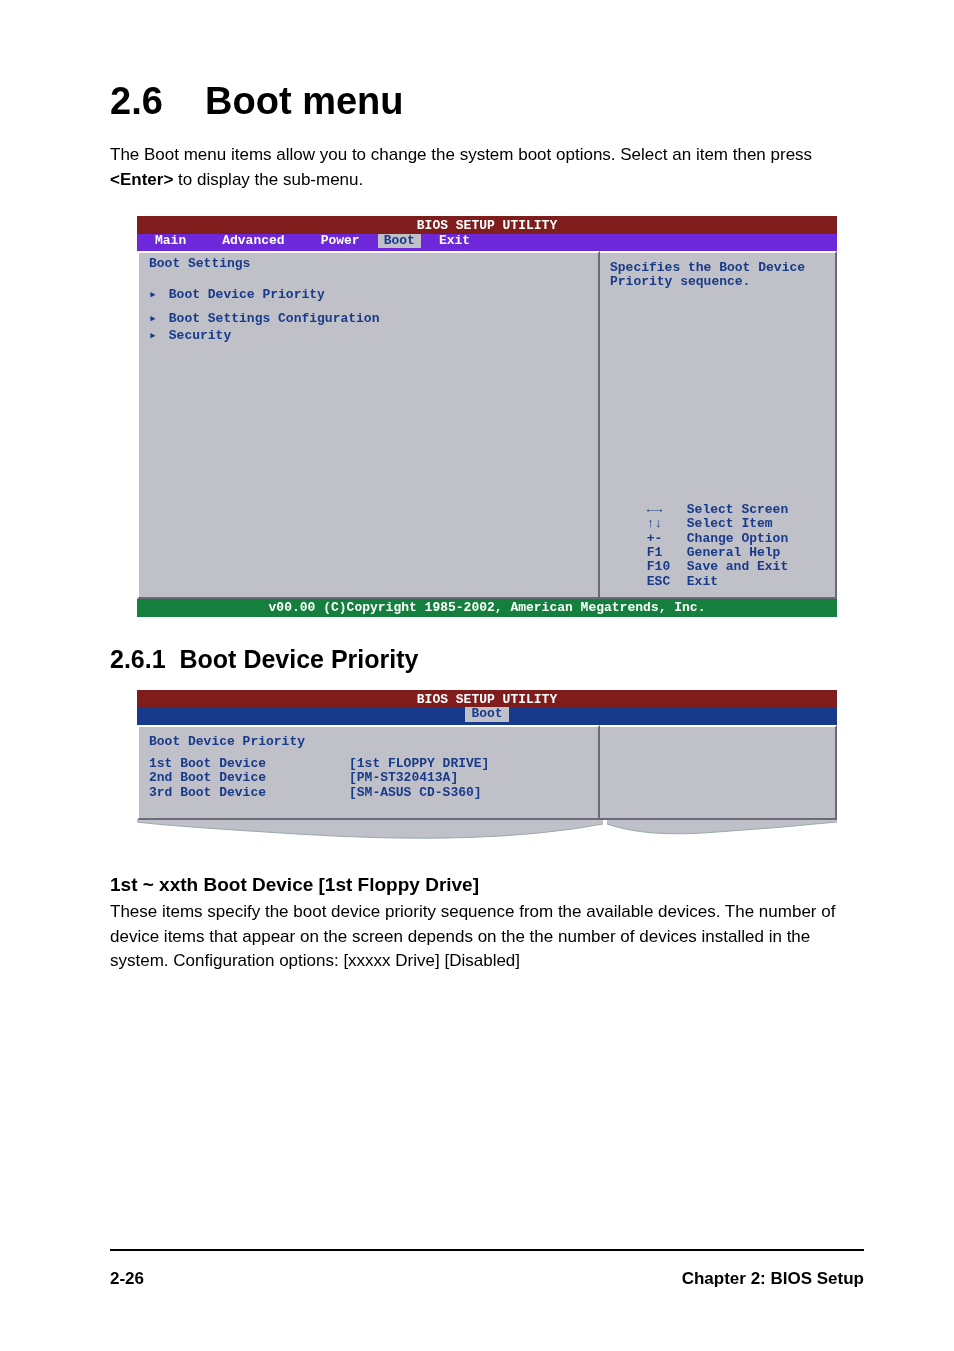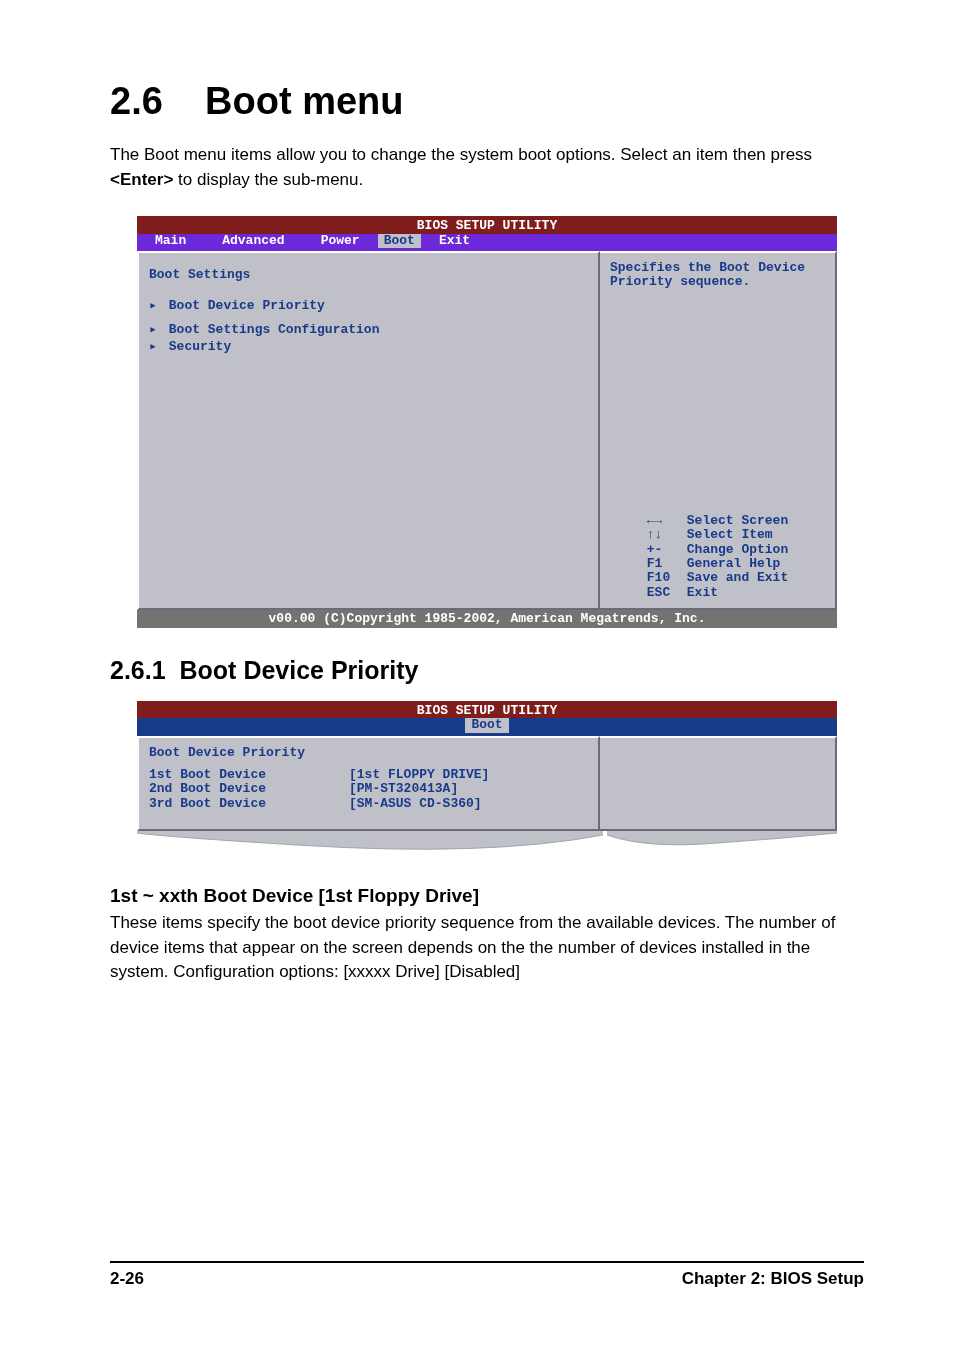--- a/index.html
+++ b/index.html
@@ -64,21 +64,21 @@
     margin: 0;
   }
   .bios-body {
     display: flex;
     background: #c0c0c8;
   }
   .bios-left {
     flex: 1 1 auto;
     border: 2px solid #6a6a7a;
     border-right: 2px solid #6a6a7a;
-    padding: 15px 10px 110px 10px;
+    padding: 4px 10px 110px 10px;
     color: #183a8a;
     font-weight: bold;
     min-height: 230px;
     border-top-color:#fff;
     border-left-color:#fff;
   }
   .bios-left .hdr { color: #183a8a; margin-bottom: 8px; }
   .bios-left .item { color: #183a8a; padding: 1px 0; }
   .bios-left .item .arrow { color: #183a8a; display:inline-block; width:12px;}
   .bios-right {
@@ -92,21 +92,21 @@
     display: flex;
     flex-direction: column;
     justify-content: space-between;
     align-items: center;
   }
   .bios-right .help-text { margin-bottom: auto; }
   .bios-keys { margin-top: 40px; }
   .bios-keys div { display:flex; }
   .bios-keys .k { width: 40px; }
   .bios-footer {
-    background: #737373;
+    background: #15803d;
     color: #fff;
     text-align: center;
     font-weight: bold;
     padding: 2px 0;
   }
   h2.subsection {
     font-size: 25px;
     font-weight: bold;
     margin: 0 0 16px 0;
   }
@@ -174,21 +174,21 @@
     line-height: 1.45;
     margin: 0;
   }
 
   .footer-line {
     position: absolute;
     left: 110px;
     right: 90px;
     bottom: 62px;
     border-top: 2px solid #000;
-    padding-top: 6px;
+    padding-top: 18px;
     display: flex;
     justify-content: space-between;
     font-size: 17px;
     font-weight: bold;
   }
 </style>
 </head>
 <body>
 
 <div class="page">

